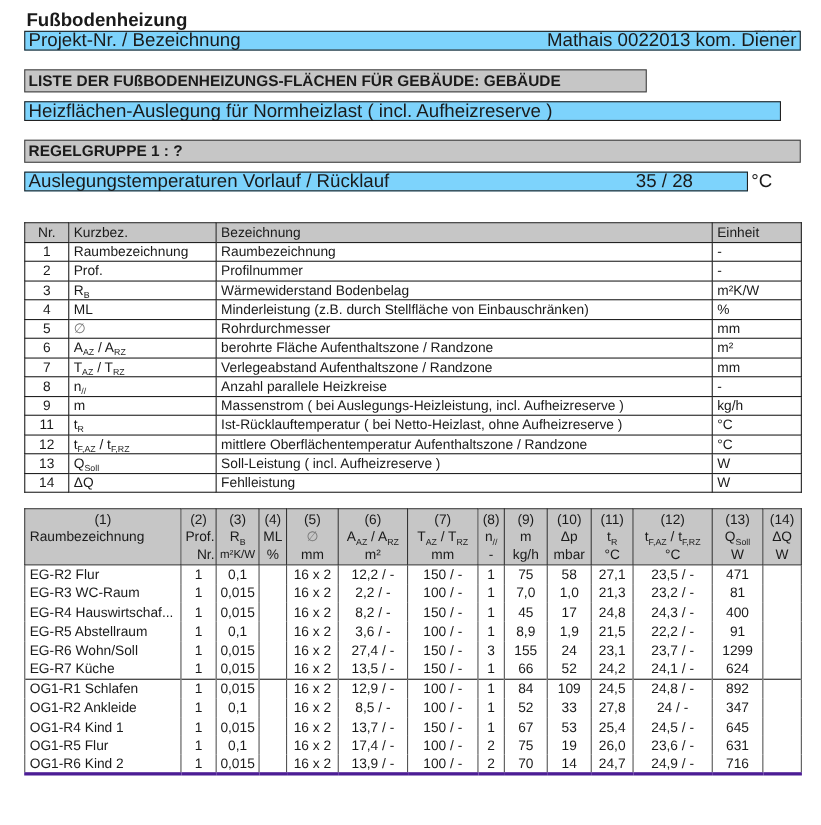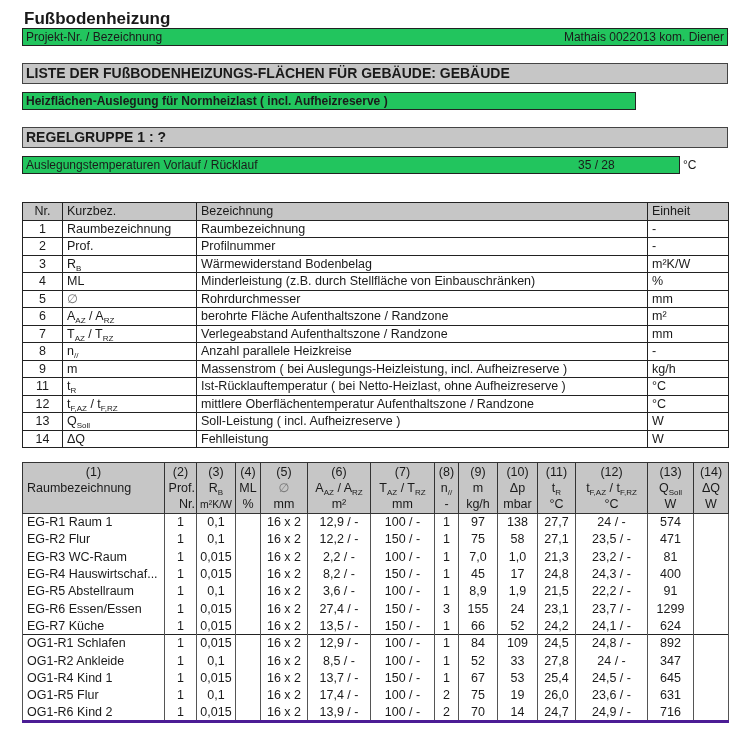--- a/index.html
+++ b/index.html
@@ -1,21 +1,21 @@
 <!DOCTYPE html>
 <html><head>
 <meta charset="utf-8">
 <style>
   * { box-sizing: border-box; margin: 0; padding: 0; }
   html, body { width: 746px; height: 750px; background: #ffffff; overflow: hidden; }
   body { position: relative; font-family: "Liberation Sans", sans-serif; color: #1a1a1a; font-size: 12.5px; }
   .abs { position: absolute; }
   .title { left: 24px; top: 9px; font-size: 17px; font-weight: bold; }
   .norm { right: 18px; top: 26px; font-size: 11px; font-weight: bold; }
-  .box { border: 1px solid #222; background: #22c55e; height: 18px; line-height: 16px; padding: 0 3px; font-size: 12px; }
+  .box { border: 1px solid #222; background: #7dd3fc; height: 18px; line-height: 16px; padding: 0 3px; font-size: 17px; }
   .bar { background: #c6c6c6; border: 1px solid #444; font-weight: bold; font-size: 14px; line-height: 19px; height: 21px; padding: 0 3px; }
   .proj-right { position: absolute; right: 3px; top: 0; }
   .temp-val { position: absolute; left: 555px; top: 0; }
   .temp-unit { position: absolute; left: 660px; top: 0; }
   table { border-collapse: collapse; table-layout: fixed; position: absolute; margin-top: 12px; }
   .legend td, .legend th { border: 1px solid #222; height: 17.5px; font-size: 12.5px; padding: 0 4px; white-space: nowrap; overflow: hidden; font-weight: normal; text-align: left; }
   .legend th { background: #c6c6c6; }
   .legend td.nr, .legend th.nr { text-align: center; }
   .data { font-size: 12.5px; }
   .data th { background: #c6c6c6; font-weight: normal; border: 1px solid #333; line-height: 16px; padding: 1px 0; text-align: center; vertical-align: top; white-space: nowrap; overflow: hidden; }
@@ -30,22 +30,22 @@
 <body>
 
 <div class="abs title">Fußbodenheizung</div>
 <div class="abs norm">EN 1264</div>
 
 <div class="abs box" style="left:22px; top:28px; width:706px;">
   <span>Projekt-Nr. / Bezeichnung</span>
   <span class="proj-right">Mathais 0022013 kom. Diener</span>
 </div>
 
-<div class="abs bar" style="left:22px; top:63px; width:706px;">LISTE DER FUßBODENHEIZUNGS-FLÄCHEN FÜR GEBÄUDE: GEBÄUDE</div>
-<div class="abs box" style="left:22px; top:92px; width:614px;font-weight:bold;">Heizflächen-Auslegung für Normheizlast  ( incl. Aufheizreserve )</div>
+<div class="abs bar" style="left:22px; top:63px; width:566px;">LISTE DER FUßBODENHEIZUNGS-FLÄCHEN FÜR GEBÄUDE: GEBÄUDE</div>
+<div class="abs box" style="left:22px; top:92px; width:688px;">Heizflächen-Auslegung für Normheizlast  ( incl. Aufheizreserve )</div>
 
 <div class="abs bar" style="left:22px; top:127px; width:706px;">REGELGRUPPE 1 :  ?</div>
 <div class="abs box" style="left:22px; top:156px; width:658px;">
   <span>Auslegungstemperaturen   Vorlauf / Rücklauf</span>
   <span class="temp-val">35 / 28</span>
   <span class="temp-unit">°C</span>
 </div>
 
 <table class="legend" style="left:22px; top:190px; width:706px;">
   <colgroup>
@@ -230,36 +230,20 @@
         </th>
         <th>
           <div>(14)</div>
           <div style=""><span>ΔQ</span><sub></sub><span></span><sub></sub></div>
           <div style="">W</div>
         </th>
       </tr>
     </thead>
   <tbody id="data-body">
       <tr>
-        <td class="name">EG-R1 Raum 1</td>
-        <td>1</td>
-        <td>0,1</td>
-        <td></td>
-        <td>16 x 2</td>
-        <td>12,9 / -</td>
-        <td>100 / -</td>
-        <td>1</td>
-        <td>97</td>
-        <td>138</td>
-        <td>27,7</td>
-        <td>24 / -</td>
-        <td>574</td>
-        <td></td>
-      </tr>
-      <tr>
         <td class="name">EG-R2 Flur</td>
         <td>1</td>
         <td>0,1</td>
         <td></td>
         <td>16 x 2</td>
         <td>12,2 / -</td>
         <td>150 / -</td>
         <td>1</td>
         <td>75</td>
         <td>58</td>
@@ -310,21 +294,21 @@
         <td>100 / -</td>
         <td>1</td>
         <td>8,9</td>
         <td>1,9</td>
         <td>21,5</td>
         <td>22,2 / -</td>
         <td>91</td>
         <td></td>
       </tr>
       <tr>
-        <td class="name">EG-R6 Essen/Essen</td>
+        <td class="name">EG-R6 Wohn/Soll</td>
         <td>1</td>
         <td>0,015</td>
         <td></td>
         <td>16 x 2</td>
         <td>27,4 / -</td>
         <td>150 / -</td>
         <td>3</td>
         <td>155</td>
         <td>24</td>
         <td>23,1</td>

